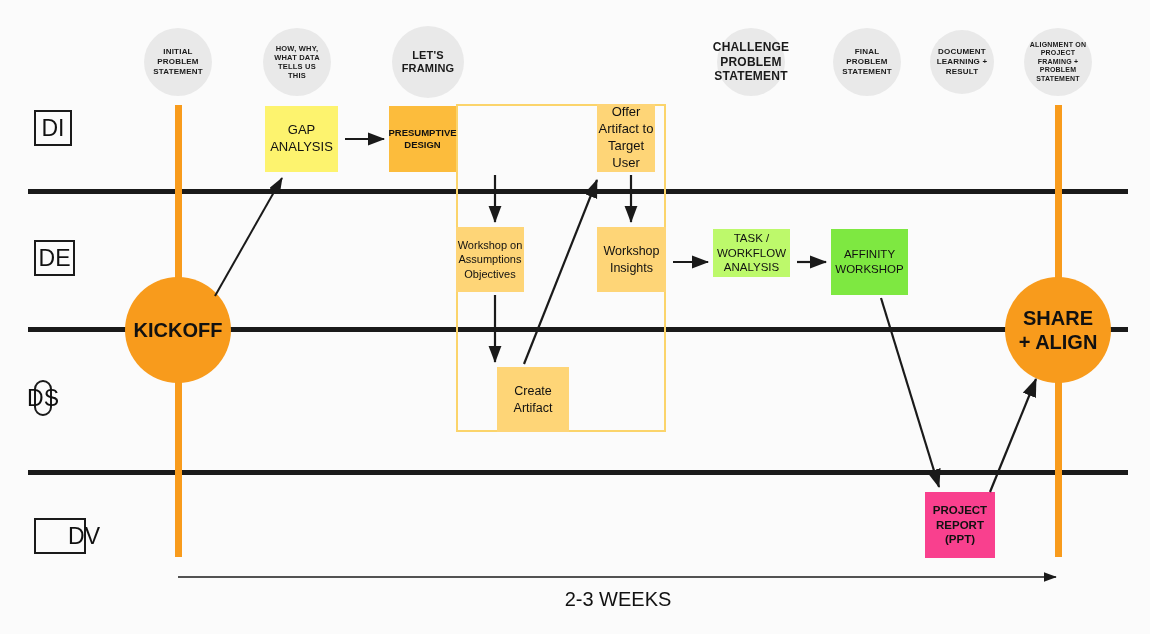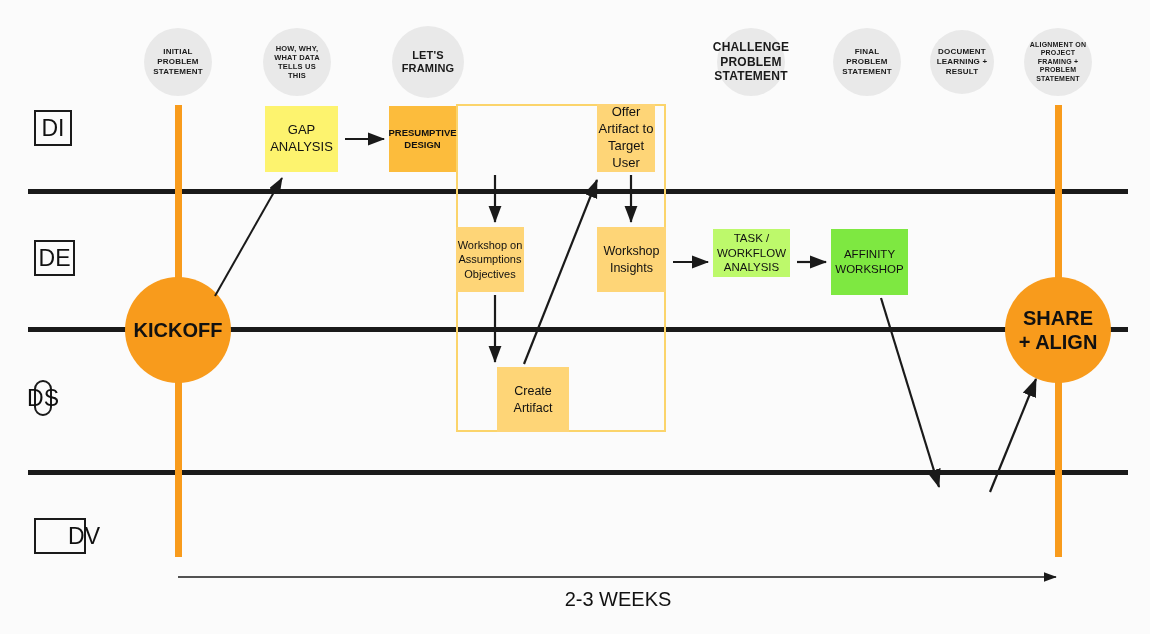--- a/index.html
+++ b/index.html
@@ -147,20 +147,25 @@
 ANALYSIS</span>
   </div>
   <div class="note" style="left:831px;top:229px;width:77px;height:66px;background:#7ee841;font-size:11.5px;font-weight:500;">
     <span style="white-space:pre-line;">AFFINITY
 WORKSHOP</span>
   </div>
   <div class="note" style="left:456px;top:367px;width:72px;height:65px;background:#fed577;font-size:12.5px;font-weight:400;margin-left:41px;">
     <span style="white-space:pre-line;">Create
 Artifact</span>
   </div>
+  <div class="note" style="left:925px;top:492px;width:70px;height:66px;background:#f9408e;font-size:11.5px;font-weight:600;">
+    <span style="white-space:pre-line;">PROJECT
+REPORT
+(PPT)</span>
+  </div>
 
   <svg class="overlay" viewBox="0 0 1150 634">
     <defs>
       <marker id="ah" markerWidth="9" markerHeight="9" refX="7.5" refY="3" orient="auto" markerUnits="strokeWidth">
         <path d="M0,0 L8,3 L0,6 z" fill="#1a1a1a"></path>
       </marker>
       <marker id="ahs" markerWidth="10" markerHeight="10" refX="8" refY="3.2" orient="auto" markerUnits="strokeWidth">
         <path d="M0,0 L8.5,3.2 L0,6.4 z" fill="#1a1a1a"></path>
       </marker>
     </defs>

